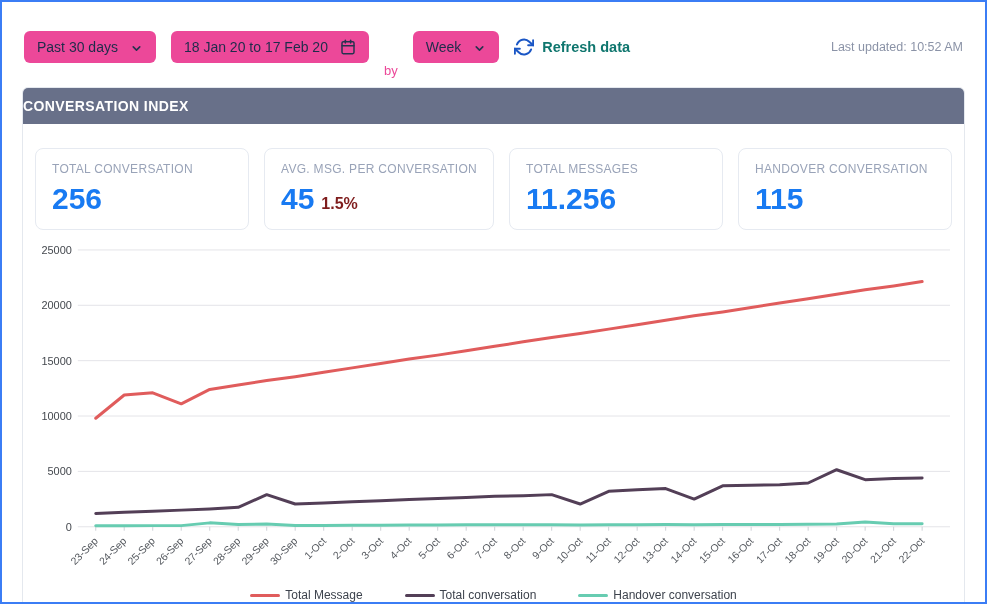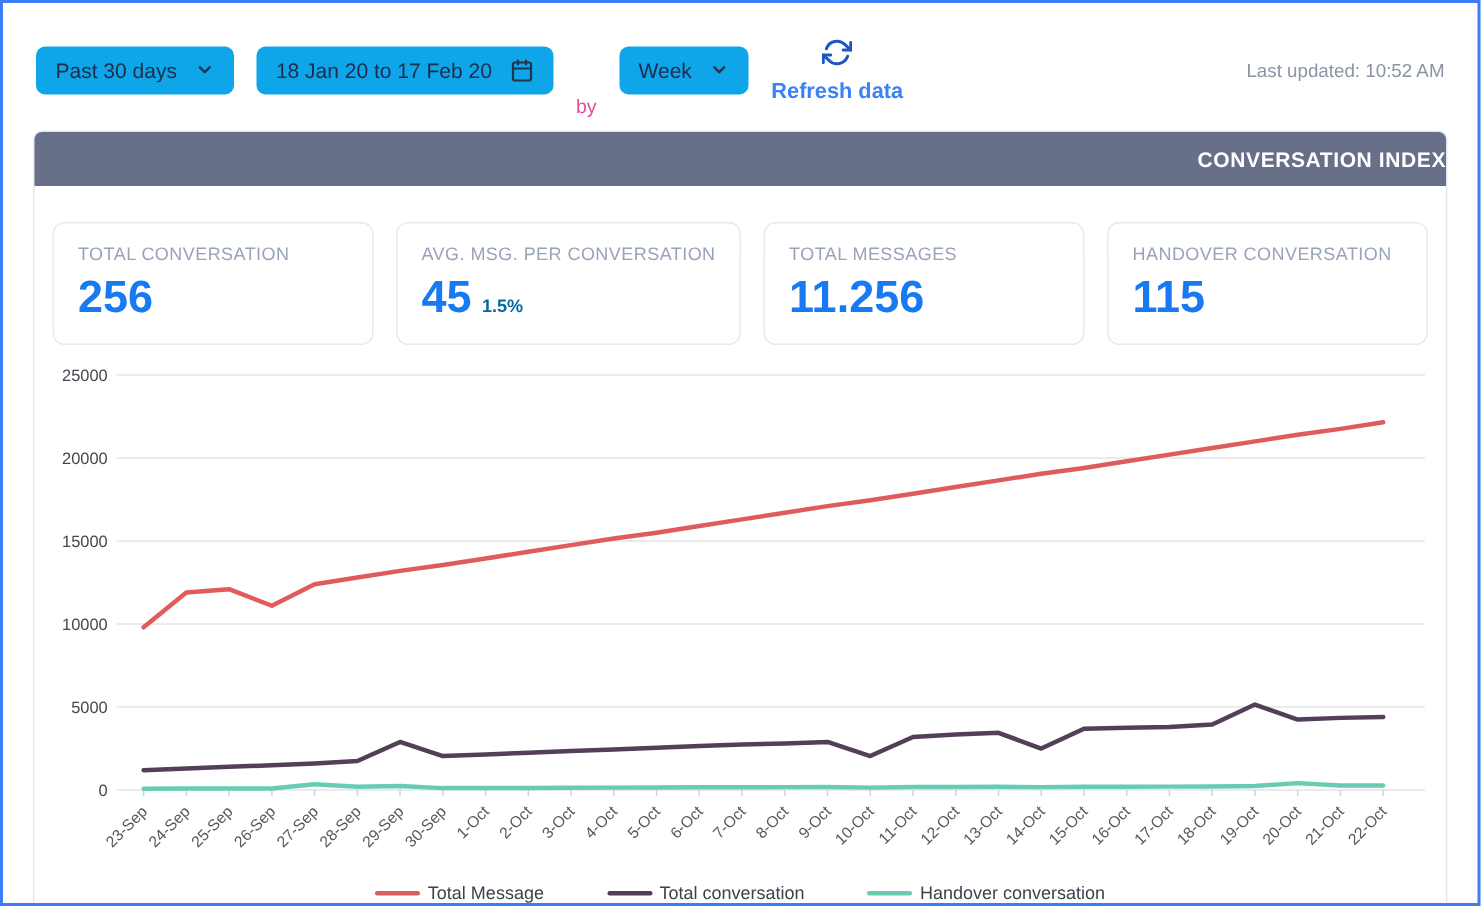--- a/index.html
+++ b/index.html
@@ -34,67 +34,67 @@
     font-size: 13px; font-weight: 500; color: #222f4b;
     cursor: pointer;
   }
   .fb-icon {
     width: 17px; height: 17px; border-radius: 50%;
     background: #1877f2; color: #fff;
     font-weight: 700; font-size: 12px; line-height: 17px;
     display: inline-block; text-align: center;
   }
   .sel {
-    display: inline-flex; align-items: center; gap: 12px;
-    background: #0ea5e9; border-radius: 6px;
+    display: inline-flex; align-items: flex-end; gap: 12px;
+    background: #ec4899; border-radius: 6px;
     padding: 8px 13px;
     font-size: 14px; font-weight: 500; color: #1e2c4b;
     cursor: pointer; white-space: nowrap;
   }
   .by-label { font-size: 13px; color: #ec4899; margin-top: 48px; }
   .refresh {
     display: inline-flex; align-items: center; gap: 8px;
-    color: #3b82f6; font-size: 14.5px; font-weight: 600;
-    cursor: pointer; white-space: nowrap; flex-direction: column;
+    color: #0f766e; font-size: 14.5px; font-weight: 600;
+    cursor: pointer; white-space: nowrap;
   }
   .last-updated {
     margin-left: auto;
     font-size: 12.5px; color: #8b93a7; white-space: nowrap;
   }
 
   
   .card {
     margin: 0 20px;
     border: 1px solid #e4e8ee;
     border-radius: 6px;
   }
   .card-header {
     background: #687089; color: #ffffff;
-    text-align: right; font-weight: 700; font-size: 14px;
+    text-align: left; font-weight: 700; font-size: 14px;
     letter-spacing: .4px;
     padding: 10px 0;
     border-radius: 5px 5px 0 0;
   }
   .card-body { padding: 24px 12px 4px 12px; }
 
   .stats { display: flex; gap: 15px; }
   .stat {
     flex: 1;
     border: 1px solid #e6eaf1; border-radius: 8px;
     padding: 13px 16px 15px 16px;
     background: #fff;
   }
   .stat-label {
     font-size: 12px; font-weight: 500; color: #99a3b8;
     letter-spacing: .3px; margin-bottom: 8px; white-space: nowrap;
   }
   .stat-value {
     font-size: 30px; font-weight: 700; color: #187af2; line-height: 1;
   }
-  .stat-sub { font-size: 12px; font-weight: 700; color: #0369a1; margin-left: 7px; }
+  .stat-sub { font-size: 16px; font-weight: 700; color: #7f1d1d; margin-left: 7px; }
 
   
   .chart-wrap { margin-top: 8px; }
   svg#chart { width: 100%; height: auto; display: block; }
   .yt { font-size: 11px; fill: #45494f; font-family: "Liberation Sans", sans-serif; }
   .xt { font-size: 10.5px; fill: #55595f; font-family: "Liberation Sans", sans-serif; }
 
   .legend {
     display: flex; justify-content: center; gap: 42px;
     padding: 0 0 10px 0;

